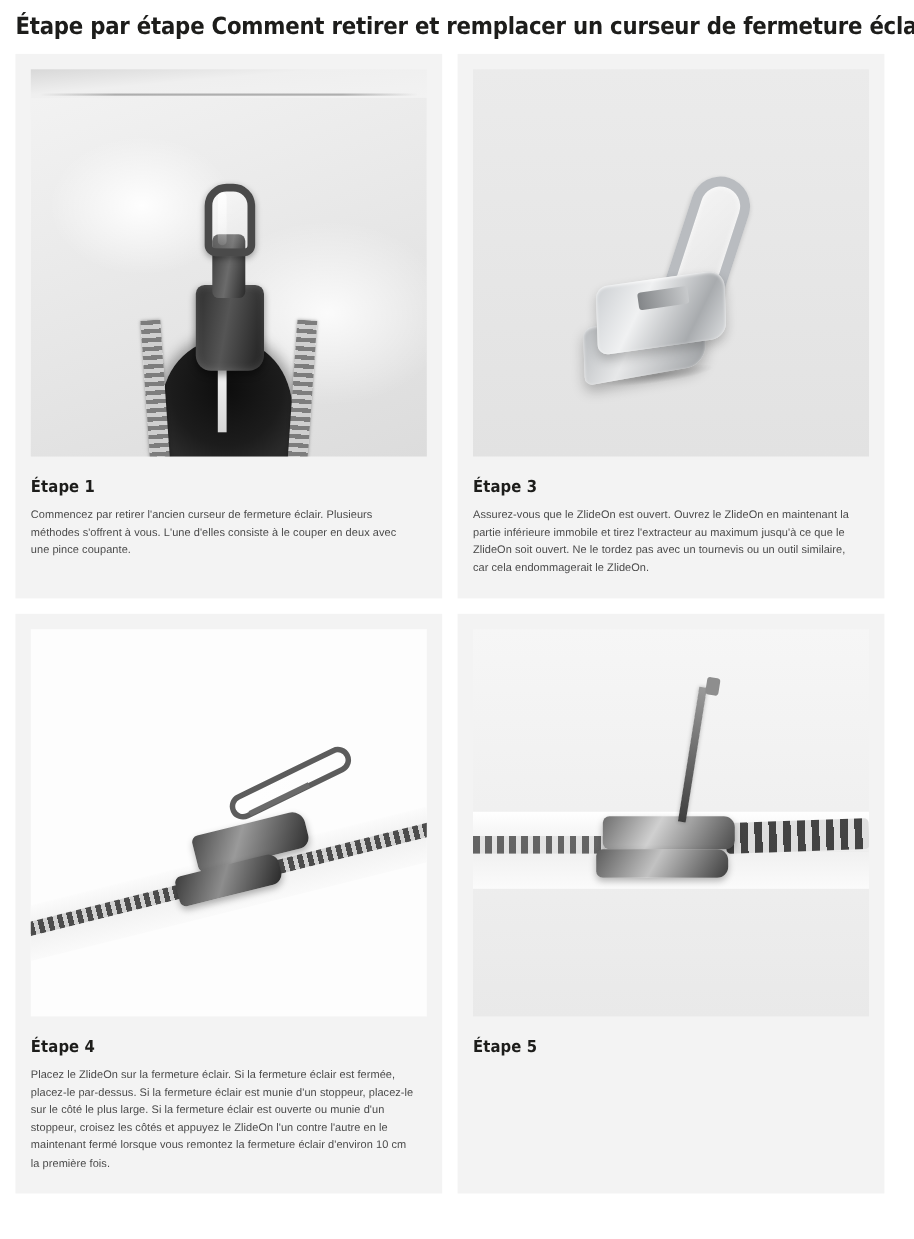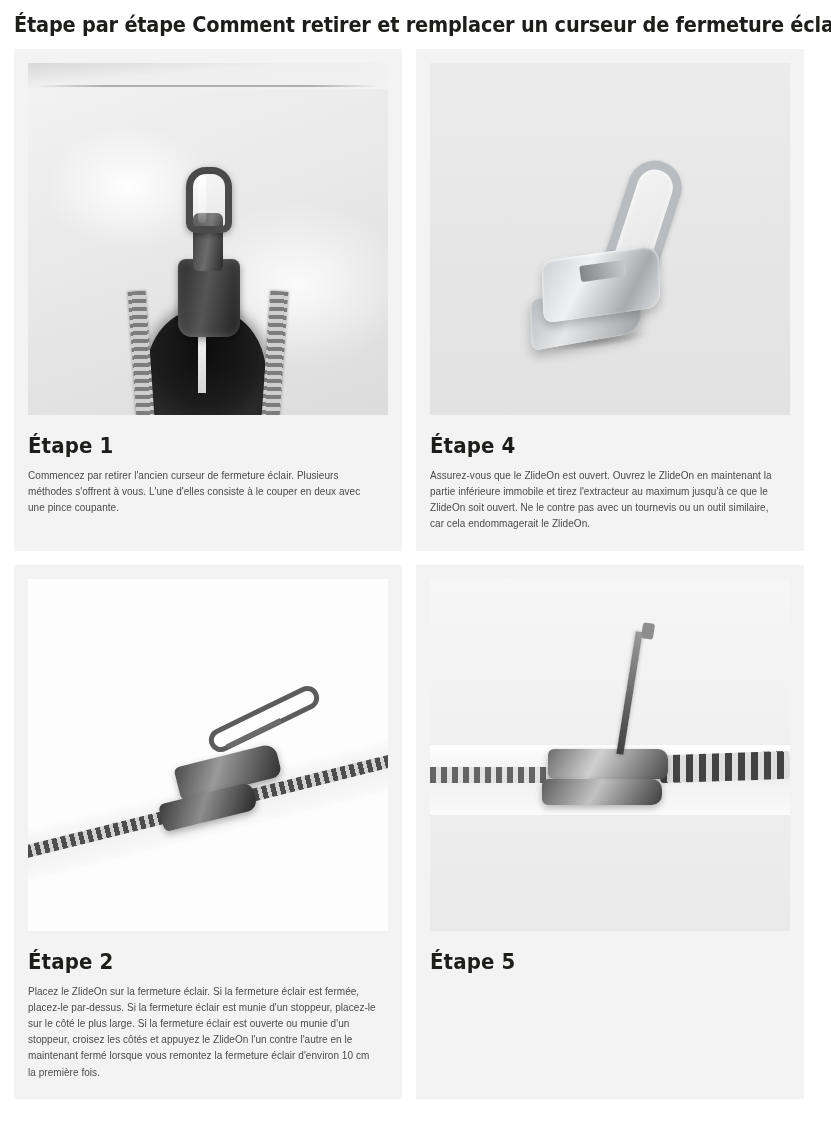--- a/index.html
+++ b/index.html
@@ -41,21 +41,21 @@
   .photo {
     width: 360px;
     height: 352px;
     margin: 0 auto;
     position: relative;
     overflow: hidden;
     background: #efefef;
   }
   .step-label {
     font-family: "DejaVu Sans Condensed", "Liberation Sans Narrow", "Liberation Sans", sans-serif;
-    font-size: 22px;
+    font-size: 15px;
     font-weight: bold;
     color: #1d1d1b;
     margin: 18px 0 10px 0;
     letter-spacing: 0.1px;
   }
   .step-text {
     font-size: 10px;
     line-height: 1.62;
     color: #4a4a4a;
     letter-spacing: 0.05px;
@@ -278,35 +278,35 @@
     </div>
 
     <div class="card">
       <div class="photo p2">
         <div class="shadow"></div>
         <div class="loop"></div>
         <div class="body2"></div>
         <div class="body"></div>
         <div class="notch"></div>
       </div>
-      <div class="step-label">Étape 4</div>
-      <p class="step-text">Assurez-vous que le ZlideOn est ouvert. Ouvrez le ZlideOn en maintenant la partie inférieure immobile et tirez l'extracteur au maximum jusqu'à ce que le ZlideOn soit ouvert. Ne le contre pas avec un tournevis ou un outil similaire, car cela endommagerait le ZlideOn.</p>
+      <div class="step-label">Étape 3</div>
+      <p class="step-text">Assurez-vous que le ZlideOn est ouvert. Ouvrez le ZlideOn en maintenant la partie inférieure immobile et tirez l'extracteur au maximum jusqu'à ce que le ZlideOn soit ouvert. Ne le tordez pas avec un tournevis ou un outil similaire, car cela endommagerait le ZlideOn.</p>
     </div>
 
     <div class="card">
       <div class="photo p3">
         <div class="tape"></div>
         <div class="chain"></div>
         <div class="tape2"></div>
         <div class="slider"></div>
         <div class="slider2"></div>
         <div class="pull"></div>
         <div class="pull-pin"></div>
       </div>
-      <div class="step-label">Étape 2</div>
+      <div class="step-label">Étape 4</div>
       <p class="step-text">Placez le ZlideOn sur la fermeture éclair. Si la fermeture éclair est fermée, placez-le par-dessus. Si la fermeture éclair est munie d'un stoppeur, placez-le sur le côté le plus large. Si la fermeture éclair est ouverte ou munie d'un stoppeur, croisez les côtés et appuyez le ZlideOn l'un contre l'autre en le maintenant fermé lorsque vous remontez la fermeture éclair d'environ 10 cm la première fois.</p>
     </div>
 
     <div class="card">
       <div class="photo p4">
         <div class="tape"></div>
         <div class="tape-b"></div>
         <div class="chain-l"></div>
         <div class="chain-r"></div>
         <div class="slider"></div>

